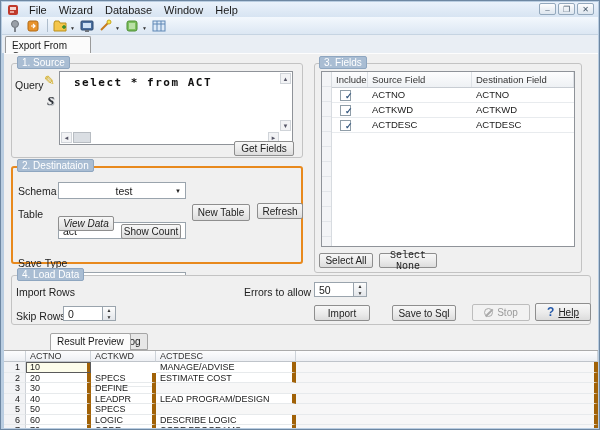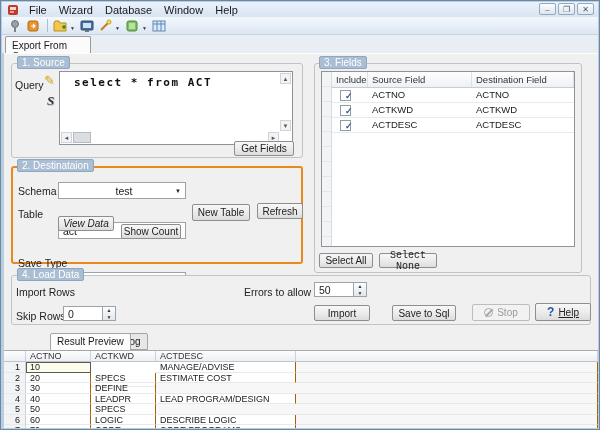--- a/index.html
+++ b/index.html
@@ -57,21 +57,21 @@
   .checkbox { width:11px; height:11px; border:1px solid #8f9da8; background:#fff; margin:1px 0 0 8px; font-size:9px; line-height:9px; text-align:center; color:#33567e; font-weight:bold; }
 
   
   .rtabs { left:3px; top:332px; width:594px; height:17px; background:#f0f0f0; }
   .rtab { position:absolute; top:0; height:17px; border:1px solid #a5a5a5; border-radius:2px 2px 0 0; font-size:10px; padding:2px 6px 0 6px; background:#e7e7e7; }
   .rtab.active { background:#fcfcfc; height:18px; z-index:2; }
   .rgrid { left:3px; top:349px; width:594px; height:78px; background:#f7f7f7; border-top:1px solid #ababab; overflow:hidden; }
   .rg-header { display:flex; height:11px; font-size:9px; color:#333; }
   .rg-header div { background:linear-gradient(#fdfdfe,#edeff3); border-right:1px solid #cdd2d8; border-bottom:1px solid #bfc4ca; padding:0 0 0 4px; }
   .rg-row { display:flex; height:10.5px; font-size:9px; background:#fff; }
-  .rg-row div { border-right:1px solid #a16207; border-bottom:1px solid #e7eaec; padding:0 0 0 4px; white-space:nowrap; overflow:hidden; }
+  .rg-row div { border-right:4px solid #a16207; border-bottom:1px solid #e7eaec; padding:0 0 0 4px; white-space:nowrap; overflow:hidden; }
   .rg-num { background:#f2f3f5 !important; border-right:1px solid #cfd3d8 !important; text-align:right; padding:0 5px 0 0 !important; }
   .rg-fill { background:#f7f7f7; border:none; flex:1; }
   .sel-cell { outline:1px solid #5a5a5a; outline-offset:-1px; background:#fdfdeb !important; }
 </style>
 </head>
 <body>
 
 <div class="window">
 
   <div class="abs menubar">

